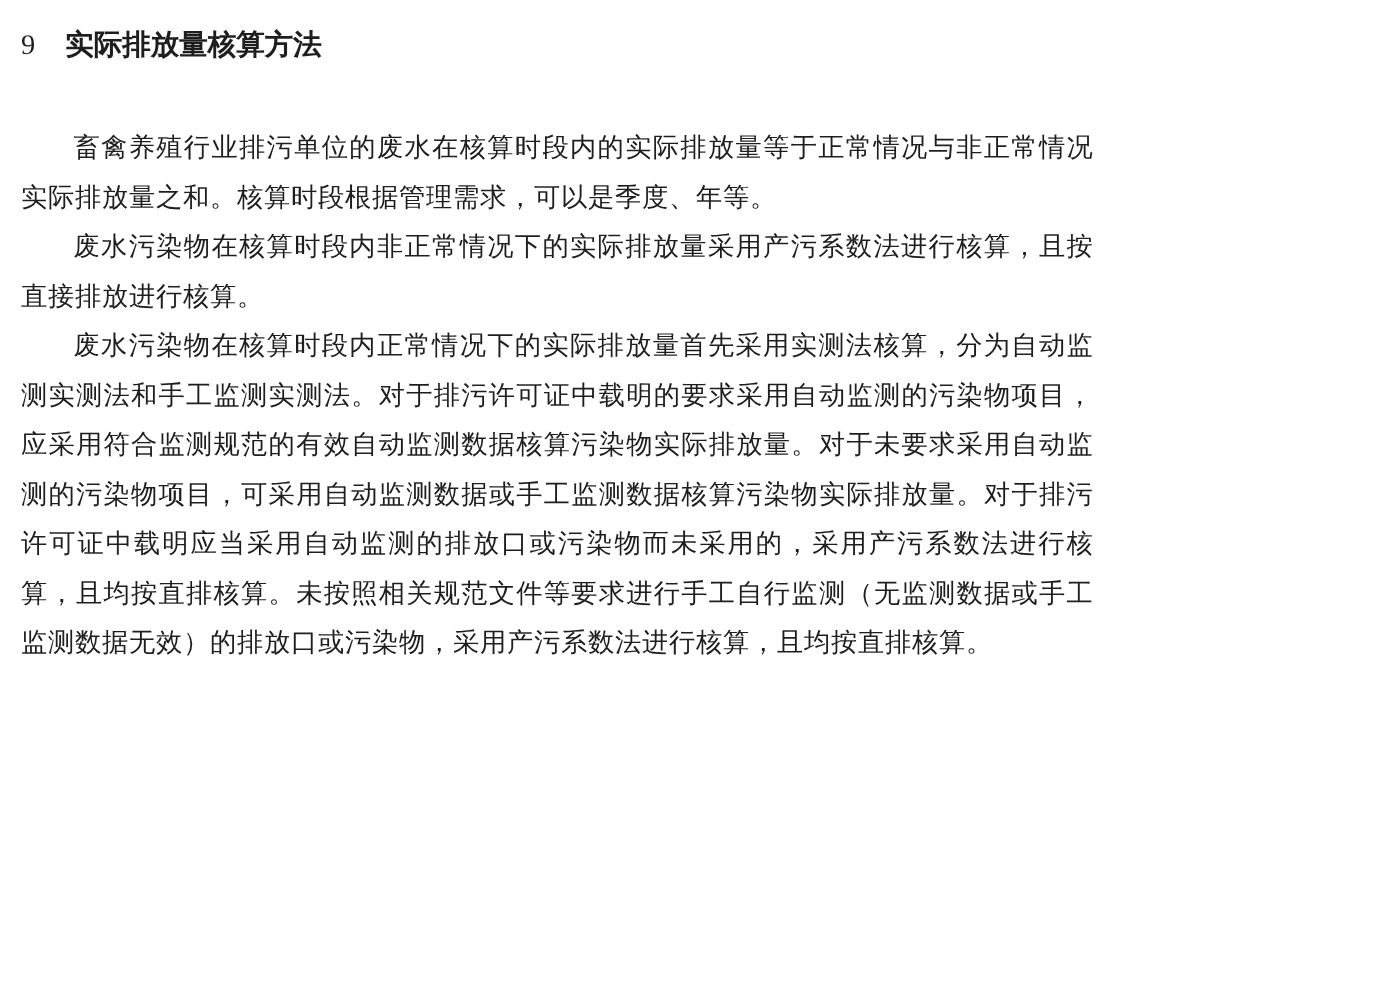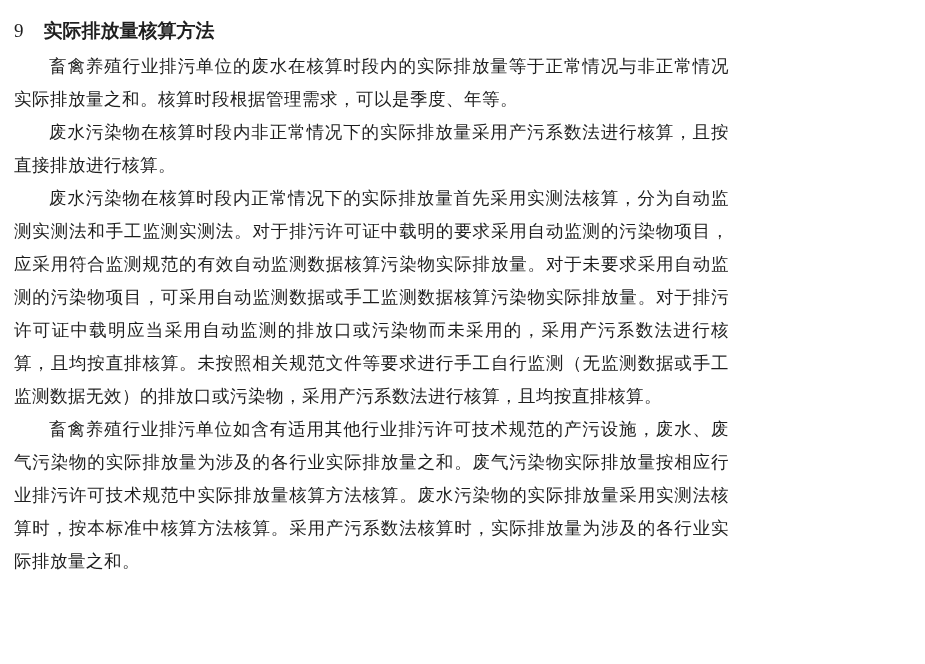--- a/index.html
+++ b/index.html
@@ -38,21 +38,21 @@
     margin: 34px 0 0 0;
     white-space: nowrap;
   }
   .subsection-heading .num {
     font-family: "Liberation Serif", "DejaVu Serif", serif;
     font-weight: 400;
     display: inline-block;
     margin-right: 24px;
   }
   .body-text {
-    margin-top: 6px;
+    margin-top: 38px;
   }
   .para {
     margin: 0;
     font-size: 17.5px;
     line-height: 33px;
     text-align: justify;
     text-justify: inter-ideograph;
     text-indent: 2em;
     letter-spacing: 0.5px;
   }
@@ -64,16 +64,15 @@
 
   <h1 class="section-heading">
     <span class="num">9</span><span>实际排放量核算方法</span>
   </h1>
 
 
   <div class="body-text">
     <p class="para">畜禽养殖行业排污单位的废水在核算时段内的实际排放量等于正常情况与非正常情况实际排放量之和。核算时段根据管理需求，可以是季度、年等。</p>
     <p class="para">废水污染物在核算时段内非正常情况下的实际排放量采用产污系数法进行核算，且按直接排放进行核算。</p>
     <p class="para">废水污染物在核算时段内正常情况下的实际排放量首先采用实测法核算，分为自动监测实测法和手工监测实测法。对于排污许可证中载明的要求采用自动监测的污染物项目，应采用符合监测规范的有效自动监测数据核算污染物实际排放量。对于未要求采用自动监测的污染物项目，可采用自动监测数据或手工监测数据核算污染物实际排放量。对于排污许可证中载明应当采用自动监测的排放口或污染物而未采用的，采用产污系数法进行核算，且均按直排核算。未按照相关规范文件等要求进行手工自行监测（无监测数据或手工监测数据无效）的排放口或污染物，采用产污系数法进行核算，且均按直排核算。</p>
-    <p class="para">畜禽养殖行业排污单位如含有适用其他行业排污许可技术规范的产污设施，废水、废气污染物的实际排放量为涉及的各行业实际排放量之和。废气污染物实际排放量按相应行业排污许可技术规范中实际排放量核算方法核算。废水污染物的实际排放量采用实测法核算时，按本标准中核算方法核算。采用产污系数法核算时，实际排放量为涉及的各行业实际排放量之和。</p>
   </div>
 
 </div>
 
 </body></html>

